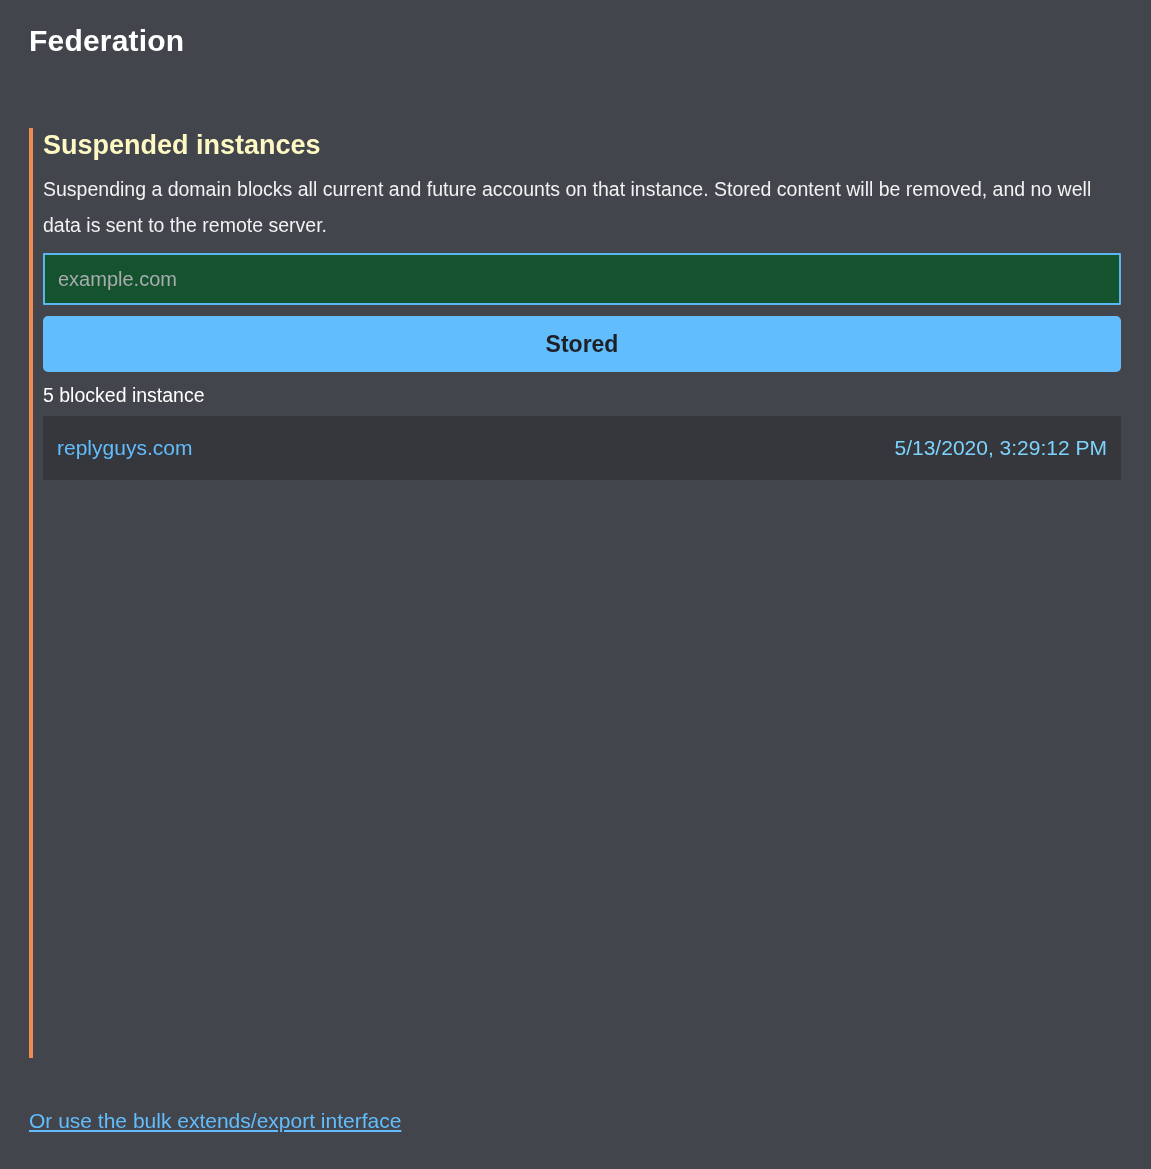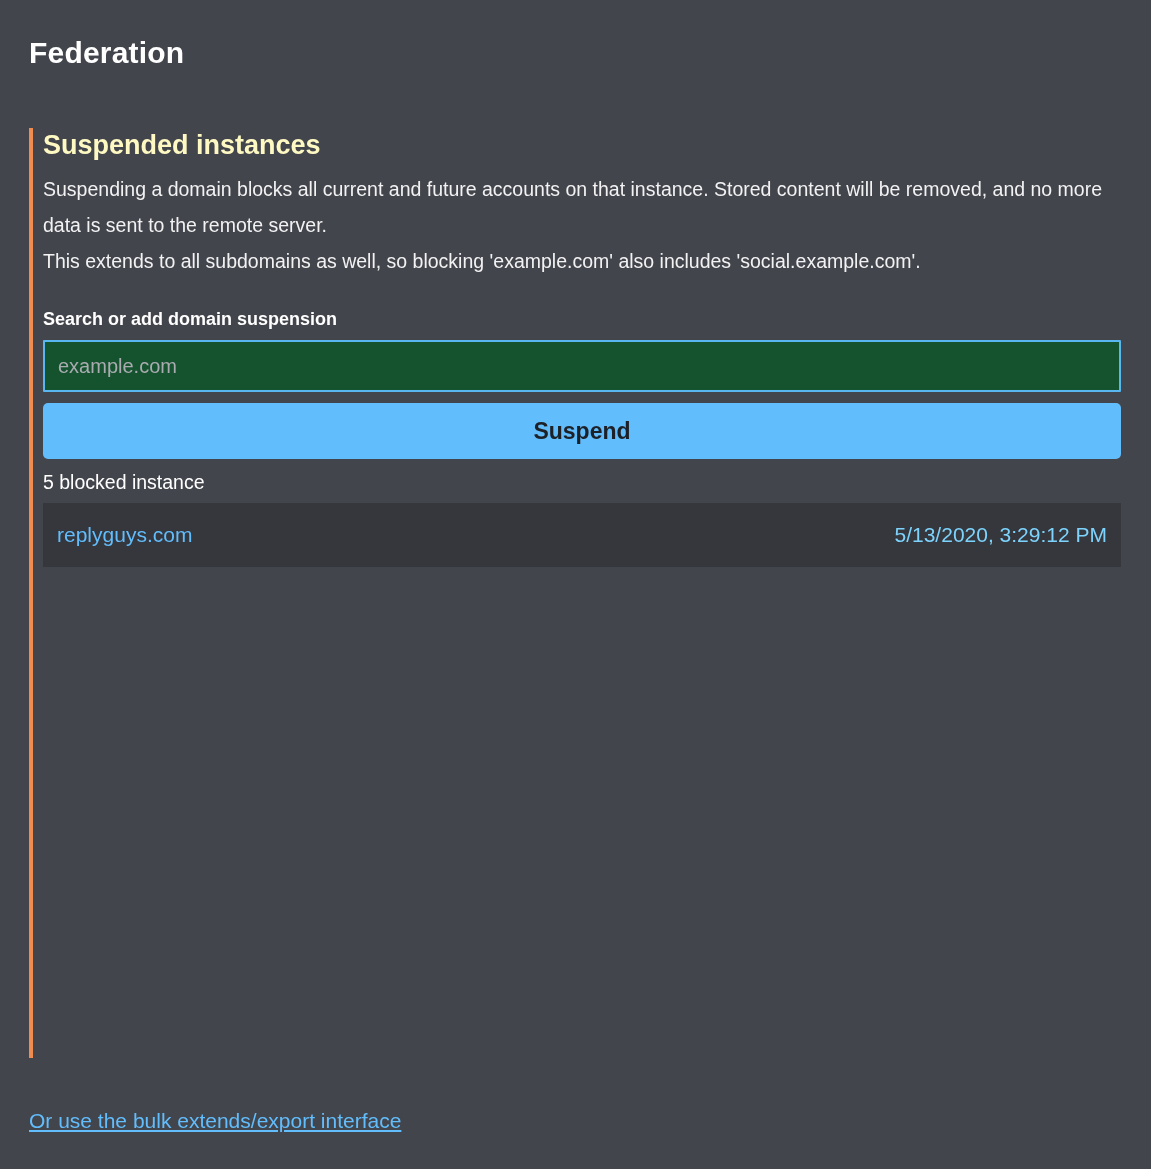--- a/index.html
+++ b/index.html
@@ -16,21 +16,21 @@
     position: relative;
   }
   .page {
     position: absolute;
     inset: 0;
     background: #43454c;
   }
   .page-title {
     position: absolute;
     left: 29px;
-    top: 36px;
+    top: 24px;
     font-size: 30px;
     font-weight: bold;
     color: #ffffff;
     letter-spacing: 0.2px;
   }
   .panel {
     position: absolute;
     left: 29px;
     top: 128px;
     width: 1094px;
@@ -136,29 +136,27 @@
 
 <div class="page">
 
   <div class="page-title">Federation</div>
 
   <div class="panel">
 
     <h2 class="section-title">Suspended instances</h2>
 
     <div class="desc">
-      <p>Suspending a domain blocks all current and future accounts on that instance. Stored content will be removed, and no more data is sent to the remote server.</p>
-      <p>This extends to all subdomains as well, so blocking 'example.com' also includes 'social.example.com'.</p>
+      <p>Suspending a domain blocks all current and future accounts on that instance. Stored content will be removed, and no well data is sent to the remote server.</p>
     </div>
 
-    <div class="field-label">Search or add domain suspension</div>
 
     <input class="domain-input" type="text" placeholder="example.com" style="">
 
-    <button class="suspend-button">Suspend</button>
+    <button class="suspend-button">Stored</button>
 
     <div class="count-line">5 blocked instance</div>
 
     <div class="instance-list">
       <div class="instance-row">
         <span class="instance-domain">replyguys.com</span>
         <span class="instance-date">5/13/2020, 3:29:12 PM</span>
       </div>
     </div>
 

